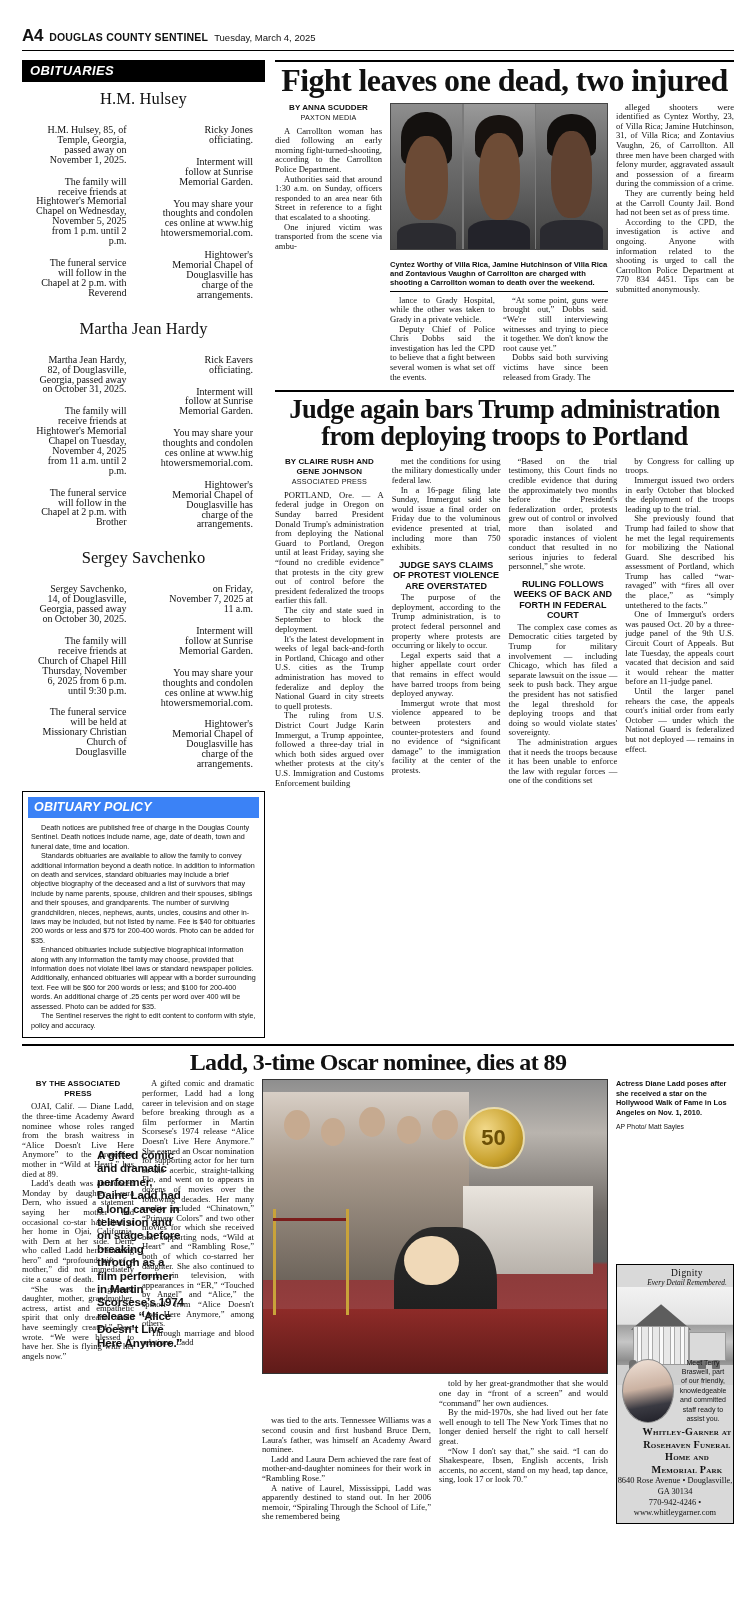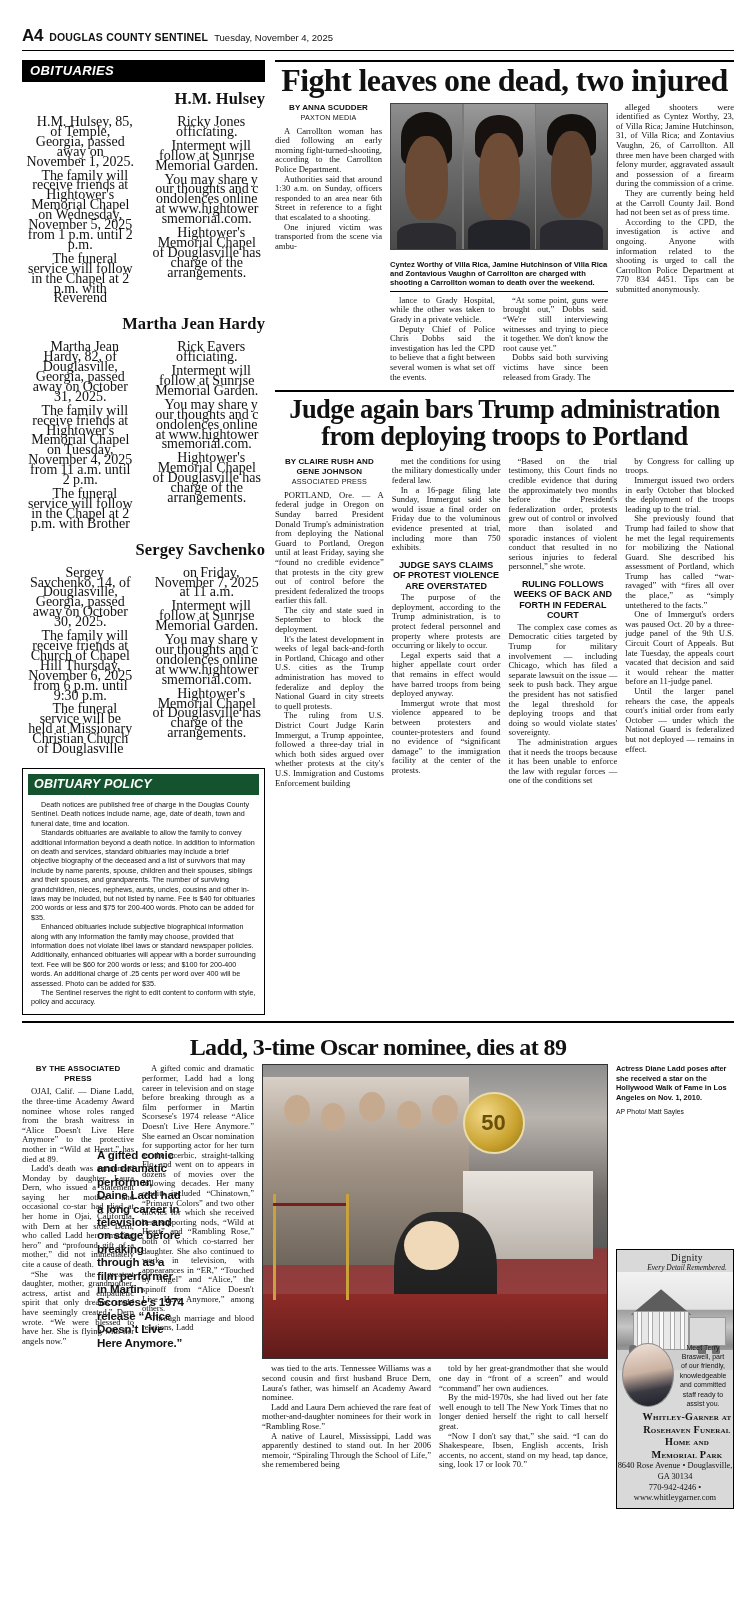--- a/index.html
+++ b/index.html
@@ -31,39 +31,39 @@
     font-family:"Liberation Sans", sans-serif;
     font-weight:bold; font-style:italic;
     font-size:13px; letter-spacing:0.4px;
     padding:3px 8px 4px 8px;
   }
   .rule-thick { border-top:2px solid #000; }
 
   
   .obit { margin-top:6px; }
   .obit-name {
-    text-align:right;
+    text-align:center;
     font-family:"Liberation Serif", serif;
-    font-size:16.5px; font-weight:bold;
+    font-size:16.5px; font-weight:normal;
     margin:7px 0 4px 0; letter-spacing:0.1px;
   }
   .obit-cols { display:flex; gap:10px; }
   .obit-cols > div { width:50%; }
   .obit p {
-    margin:4px; text-indent:9px;
-    font-size:14px; line-height:9.9px;
-    text-align:center;
+    margin:12px; text-indent:9px;
+    font-size:10px; line-height:9.9px;
+    text-align:right;
     word-spacing:-0.2px;
   }
   .obit .brk { word-break:break-all; }
 
   
   .policy-box { border:1px solid #000; padding:5px; margin-top:10px; }
   .policy-bar {
-    background:#14532d; color:#fff;
+    background:#3b82f6; color:#fff;
     font-family:"Liberation Sans", sans-serif;
     font-weight:bold; font-style:italic;
     font-size:12.5px; padding:3px 6px 4px 6px; letter-spacing:0.2px;
   }
   .policy-body { padding:5px 3px 2px 3px; }
   .policy-body p {
     margin:0; text-indent:10px;
     font-family:"Liberation Sans", sans-serif;
     font-size:7.2px; line-height:9.4px;
   }
@@ -179,21 +179,21 @@
   .ad-wrap { margin-top:6px; }
 </style>
 </head>
 <body>
 
 <div class="page">
 
   <div class="masthead">
     <span class="mh-page">A4</span>
     <span class="mh-name">DOUGLAS COUNTY SENTINEL</span>
-    <span class="mh-date">Tuesday, November 4, 2025</span>
+    <span class="mh-date">Tuesday, March 4, 2025</span>
   </div>
   <div class="mh-rule"></div>
 
   <div class="body-grid">
 
     <div class="col-left">
 
       <div class="blackbar">OBITUARIES</div>
 
       <div class="obit">
@@ -363,21 +363,21 @@
             <p>One of Immergut's orders was paused Oct. 20 by a three-judge panel of the 9th U.S. Circuit Court of Appeals. But late Tuesday, the appeals court vacated that decision and said it would rehear the matter before an 11-judge panel.</p>
             <p>Until the larger panel rehears the case, the appeals court's initial order from early October — under which the National Guard is federalized but not deployed — remains in effect.</p>
           </div>
         </div>
       </div>
     </div>
   </div>
 
   <div style="margin-top:6px;">
     <div class="rule-thick"></div>
-    <h1 class="hl-main hl-ladd" style="margin-top:12px;margin-bottom:5px;">Ladd, 3-time Oscar nominee, dies at 89</h1>
+    <h1 class="hl-main hl-ladd" style="margin-top:4px;margin-bottom:5px;">Ladd, 3-time Oscar nominee, dies at 89</h1>
 
     <div class="story" style="align-items:flex-start;">
 
       <div class="c" style="width:112px;flex:0 0 112px;">
         <div class="byline">BY THE ASSOCIATED PRESS</div>
         <div style="height:3px"></div>
         <p>OJAI, Calif. — Diane Ladd, the three-time Academy Award nominee whose roles ranged from the brash waitress in “Alice Doesn't Live Here Anymore” to the protective mother in “Wild at Heart,” has died at 89.</p>
         <p>Ladd's death was announced Monday by daughter Laura Dern, who issued a statement saying her mother and occasional co-star had died at her home in Ojai, California, with Dern at her side. Dern, who called Ladd her “amazing hero” and “profound gift of a mother,” did not immediately cite a cause of death.</p>
         <p>“She was the greatest daughter, mother, grandmother, actress, artist and empathetic spirit that only dreams could have seemingly created,” Dern wrote. “We were blessed to have her. She is flying with her angels now.”</p>
       </div>
@@ -404,21 +404,21 @@
             <div class="figure"></div>
             <div style="position:absolute;left:41%;bottom:30%;width:16%;height:17%;background:#f0d9b8;border-radius:50%;"></div>
             <div class="carpet"></div>
             <div style="position:absolute;left:3%;bottom:20%;width:3px;height:36%;background:#c9a33a;"></div>
             <div style="position:absolute;left:24%;bottom:20%;width:3px;height:36%;background:#c9a33a;"></div>
             <div style="position:absolute;left:3%;bottom:52%;width:21%;height:3px;background:#7a1d1b;"></div>
           </div>
         </div>
 
         <div class="story" style="margin-top:5px;">
-          <div class="c" style="width:50%;">
+          <div class="c" style="width:50%;margin-top:37px;">
             <p>was tied to the arts. Tennessee Williams was a second cousin and first husband Bruce Dern, Laura's father, was himself an Academy Award nominee.</p>
             <p>Ladd and Laura Dern achieved the rare feat of mother-and-daughter nominees for their work in “Rambling Rose.”</p>
             <p>A native of Laurel, Mississippi, Ladd was apparently destined to stand out. In her 2006 memoir, “Spiraling Through the School of Life,” she remembered being</p>
           </div>
           <div class="c" style="width:50%;">
             <p>told by her great-grandmother that she would one day in “front of a screen” and would “command” her own audiences.</p>
             <p>By the mid-1970s, she had lived out her fate well enough to tell The New York Times that no longer denied herself the right to call herself great.</p>
             <p>“Now I don't say that,” she said. “I can do Shakespeare, Ibsen, English accents, Irish accents, no accent, stand on my head, tap dance, sing, look 17 or look 70.”</p>
           </div>
         </div>

